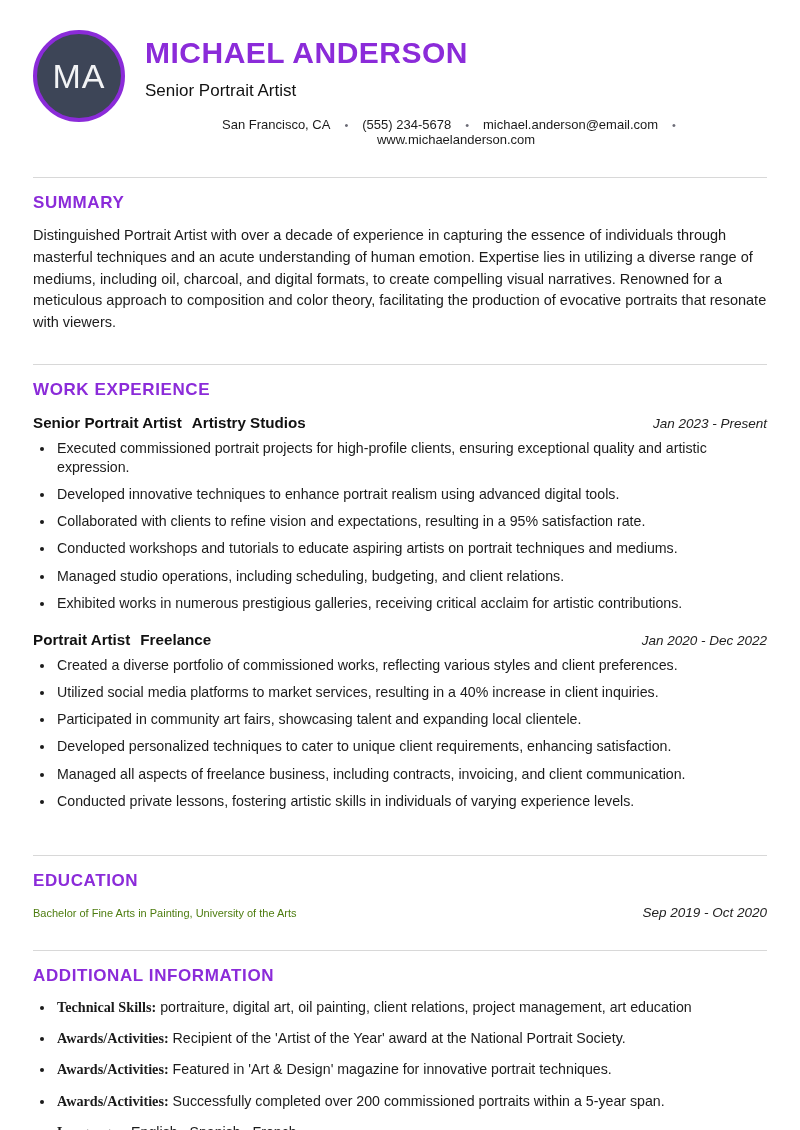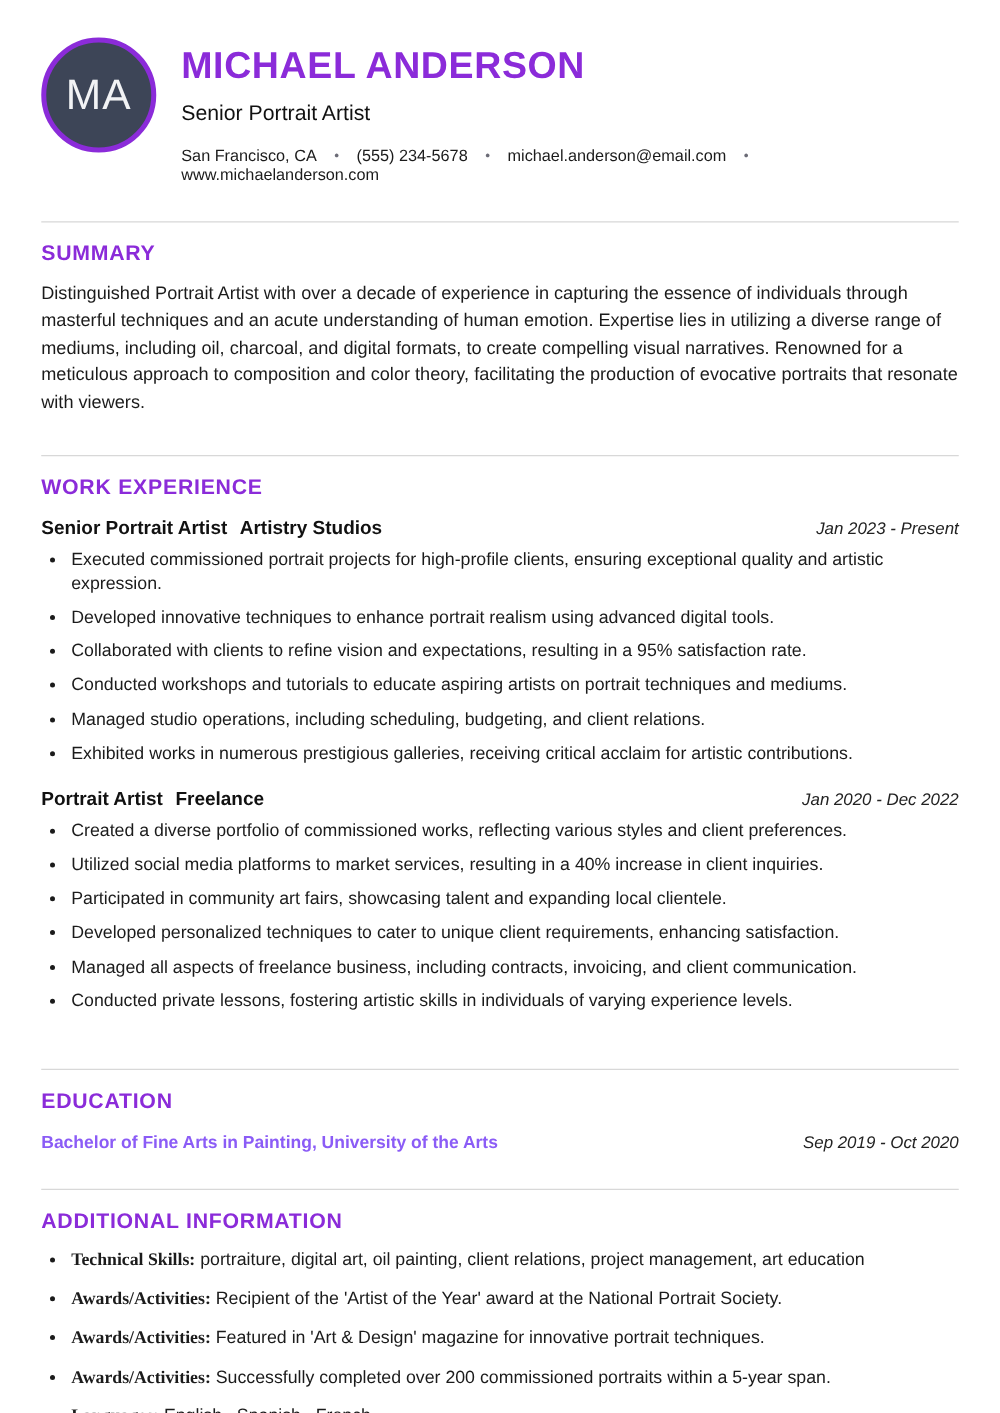--- a/index.html
+++ b/index.html
@@ -56,20 +56,21 @@
     font-size: 17px;
     color: #111111;
     margin: 0 0 16px 0;
   }
   .contact-line {
     font-size: 13px;
     color: #1b1b1b;
     display: flex;
     align-items: center;
     flex-wrap: wrap;
+    justify-content: center;
   }
   .contact-sep {
     color: #6b6b76;
     font-size: 11px;
     margin: 0 14px;
   }
 
   
   .section {
     border-top: 1px solid #d8d8d8;
@@ -123,21 +124,21 @@
     color: #1b1b1b;
   }
 
   
   .edu-row {
     display: flex;
     justify-content: space-between;
     align-items: baseline;
     margin-top: 14px;
   }
-  .edu-degree { font-size: 14px; font-weight: 700; color: #8b5cf6; }
+  .edu-degree { font-size: 11px; font-weight: 400; color: #4d7c0f; }
   .edu-dates { font-size: 13.5px; font-style: italic; color: #222222; white-space: nowrap; }
 
   
   ul.additional {
     list-style: disc;
     margin: 12px 0 0 0;
     padding-left: 22px;
   }
   ul.additional li {
     font-size: 14.2px;

